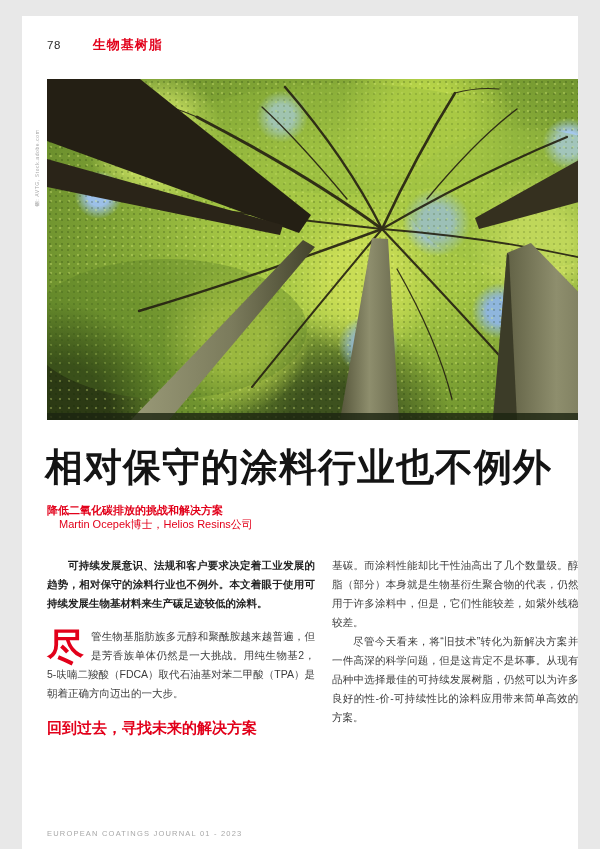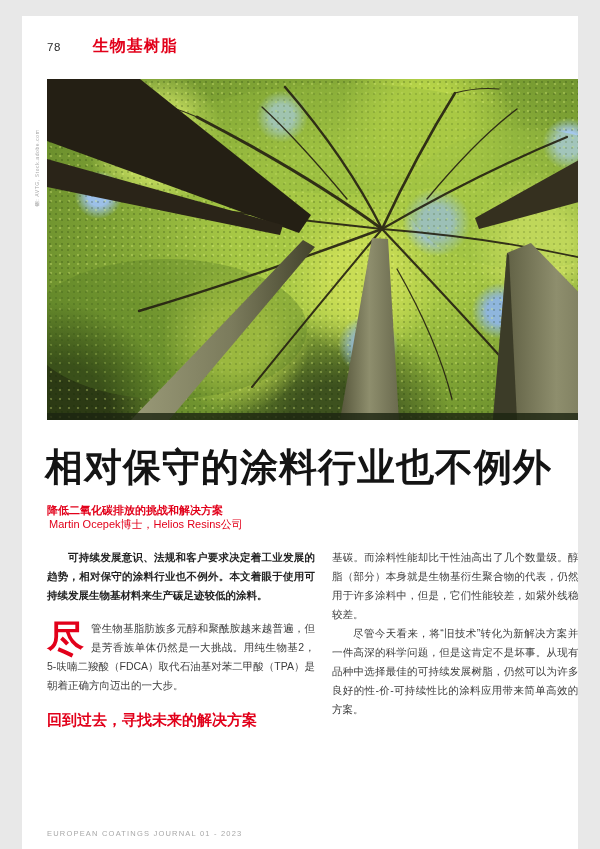--- a/index.html
+++ b/index.html
@@ -6,21 +6,21 @@
   html,body { background:#e8e8e8; }
   .page {
     position:relative; width:556px; height:849px; margin:16px auto;
     background:#ffffff; overflow:hidden;
     font-family:"Liberation Sans","DejaVu Sans",sans-serif;
     color:#3a3a3a;
   }
   
   .header { position:absolute; top:20px; left:25px; display:flex; align-items:baseline; gap:32px; }
   .page-number { font-size:11.5px; color:#2b2b2b; letter-spacing:.5px; }
-  .section-label { font-size:16px; font-weight:bold; color:#e2001a; letter-spacing:1px; }
+  .section-label { font-size:13px; font-weight:bold; color:#e2001a; letter-spacing:1px; }
 
   
   .photo-credit {
     position:absolute; left:12px; top:64px; height:130px;
     writing-mode:vertical-rl; transform:rotate(180deg);
     font-size:5px; letter-spacing:.6px; color:#a9a9a9; white-space:nowrap;
   }
   .photo {
     position:absolute; left:25px; top:63px; width:573px; height:341px;
     background:
@@ -45,25 +45,25 @@
     background-size:6px 6px,9px 9px,auto,auto,auto,auto,auto,auto,auto,auto,auto,auto,auto,auto,auto,auto,auto;
   }
   .photo svg { position:absolute; inset:0; width:100%; height:100%; }
 
   
   .title {
     position:absolute; left:23px; top:430px; width:560px;
     font-size:38px; font-weight:bold; color:#141414; letter-spacing:1px; line-height:1.15;
   }
   .deck { position:absolute; left:25px; top:487px; font-size:11px; font-weight:bold; color:#e2001a; }
-  .byline { position:absolute; left:27px; top:501px; font-size:11px; color:#e2001a; }
+  .byline { position:absolute; left:37px; top:501px; font-size:11px; color:#e2001a; }
 
   
   .body-text { position:absolute; left:25px; top:524px; width:553px; height:272px; }
-  .col { position:absolute; top:8px; width:268px; font-size:10.5px; line-height:19px; text-align:justify; color:#3c3c3c; }
+  .col { position:absolute; top:16px; width:268px; font-size:10.5px; line-height:19px; text-align:justify; color:#3c3c3c; }
   .col-left { left:0; }
   .col-right { left:285px; width:268px; }
   .intro { font-weight:bold; color:#222; text-indent:2em; margin-bottom:14px; }
   .lead { margin-bottom:4px; }
   .dropcap {
     float:left; font-size:37px; line-height:36px; font-weight:bold;
     color:#e2001a; margin:2px 7px 0 0;
   }
   .subhead { font-size:15px; font-weight:bold; color:#e2001a; margin:15px 0 9px; }
   .para { text-indent:2em; }

